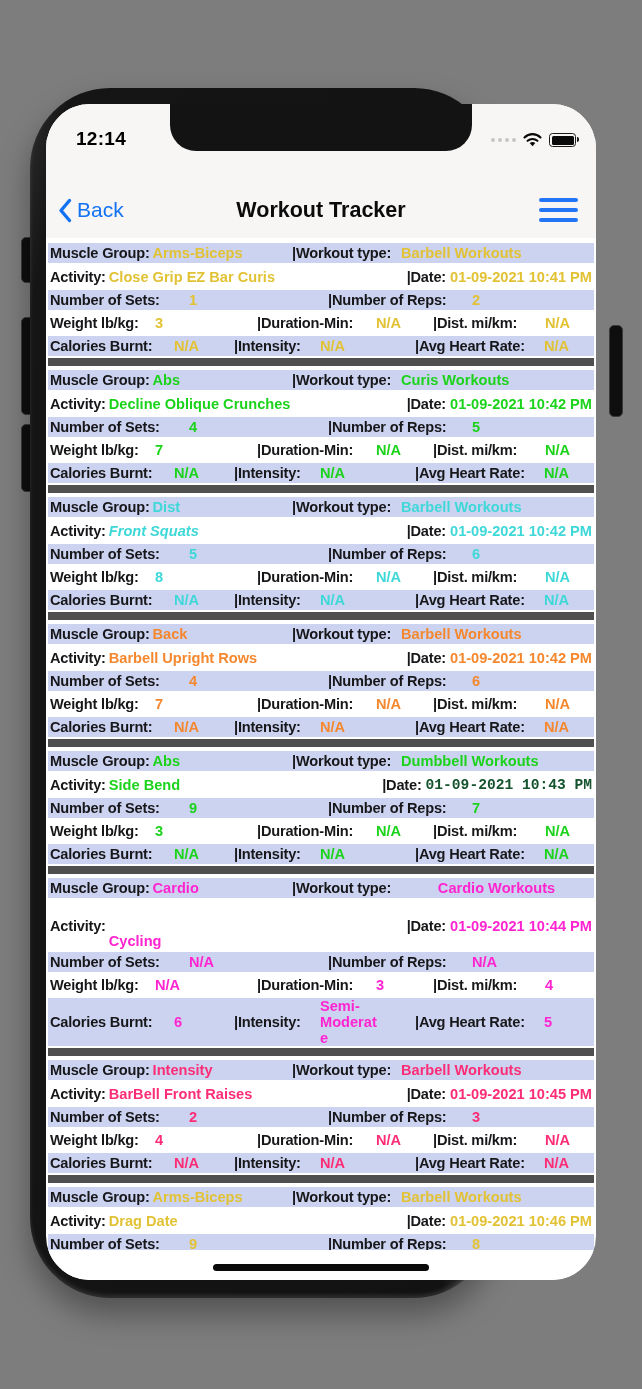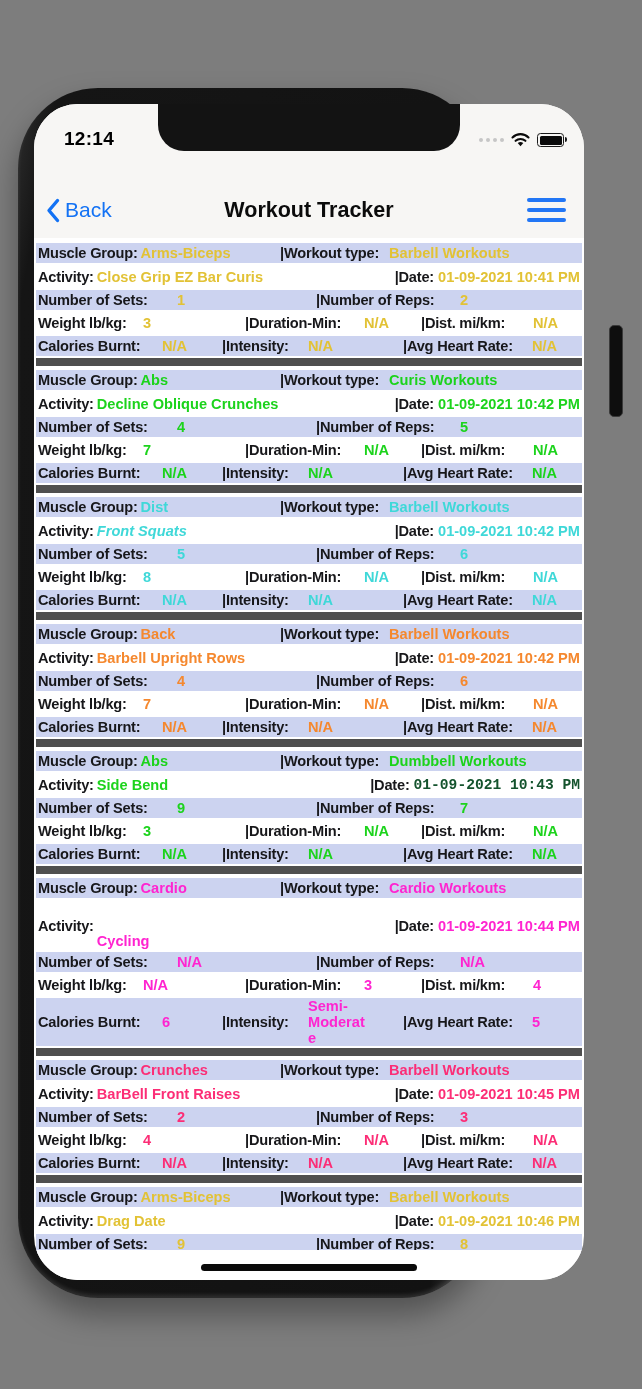--- a/index.html
+++ b/index.html
@@ -8,21 +8,21 @@
     background:#7d7d7d;
     font-family:"Liberation Sans", sans-serif;
   }
   
   .side-btn{position:absolute;background:#0e0e0e;border:1px solid #3a3a3a;border-radius:5px;z-index:1;}
   .btn-mute{left:21px;top:237px;width:12px;height:44px;}
   .btn-volup{left:21px;top:317px;width:12px;height:96px;}
   .btn-voldn{left:21px;top:424px;width:12px;height:66px;}
   .btn-power{left:609px;top:325px;width:12px;height:90px;}
   .phone{
-    position:absolute;left:18px;top:88px;width:464px;height:1210px;
+    position:absolute;left:30px;top:88px;width:464px;height:1210px;
     border-radius:80px;z-index:2;
     background:linear-gradient(100deg,#2e2e2e 0%,#151515 6%,#121212 92%,#555 100%);
     box-shadow:0 16px 30px rgba(0,0,0,.35), inset 0 -3px 4px rgba(255,255,255,.12);
   }
   .screen{
     position:absolute;left:16px;top:16px;width:550px;height:1176px;
     border-radius:44px;background:#ffffff;overflow:hidden;
   }
   .notch{
     position:absolute;top:0;left:50%;transform:translateX(-50%);
@@ -328,21 +328,21 @@
           </div>
           <div class="sep"></div>
         </section>
         <section class="card">
           <div class="row bg r1">
             <span class="pair">
               <span class="lab">Muscle Group:</span>
               <span class="val" style="color: rgb(255, 36, 208);">Cardio</span>
             </span>
             <span class="lab">|Workout type:</span>
-            <span class="val" style="color: rgb(255, 36, 208);">Cardio Workouts</span>
+            <span class="val" style="color: rgb(255, 36, 208); text-align: center;">Cardio Workouts</span>
           </div>
           <div class="row r2">
             <span class="lab">Activity:</span>
             <span class="val" style="color: rgb(255, 36, 208); margin-top: 31px;">Cycling</span>
             <span class="right">
               <span class="lab">|Date:</span>
               <span class="val" style="color: rgb(255, 36, 208);">01-09-2021 10:44 PM</span>
             </span>
           </div>
           <div class="row bg r3">
@@ -366,21 +366,21 @@
             <span class="val v2" style="color: rgb(255, 36, 208);"><span class="ival">Semi-Moderate</span></span>
             <span class="lab">|Avg Heart Rate:</span>
             <span class="val v3" style="color: rgb(255, 36, 208);">5</span>
           </div>
           <div class="sep"></div>
         </section>
         <section class="card">
           <div class="row bg r1">
             <span class="pair">
               <span class="lab">Muscle Group:</span>
-              <span class="val" style="color: rgb(252, 45, 118);">Crunches</span>
+              <span class="val" style="color: rgb(252, 45, 118);">Intensity</span>
             </span>
             <span class="lab">|Workout type:</span>
             <span class="val" style="color: rgb(252, 45, 118);">Barbell Workouts</span>
           </div>
           <div class="row r2">
             <span class="lab">Activity:</span>
             <span class="val" style="color: rgb(252, 45, 118);">BarBell Front Raises</span>
             <span class="right">
               <span class="lab">|Date:</span>
               <span class="val" style="color: rgb(252, 45, 118);">01-09-2021 10:45 PM</span>

